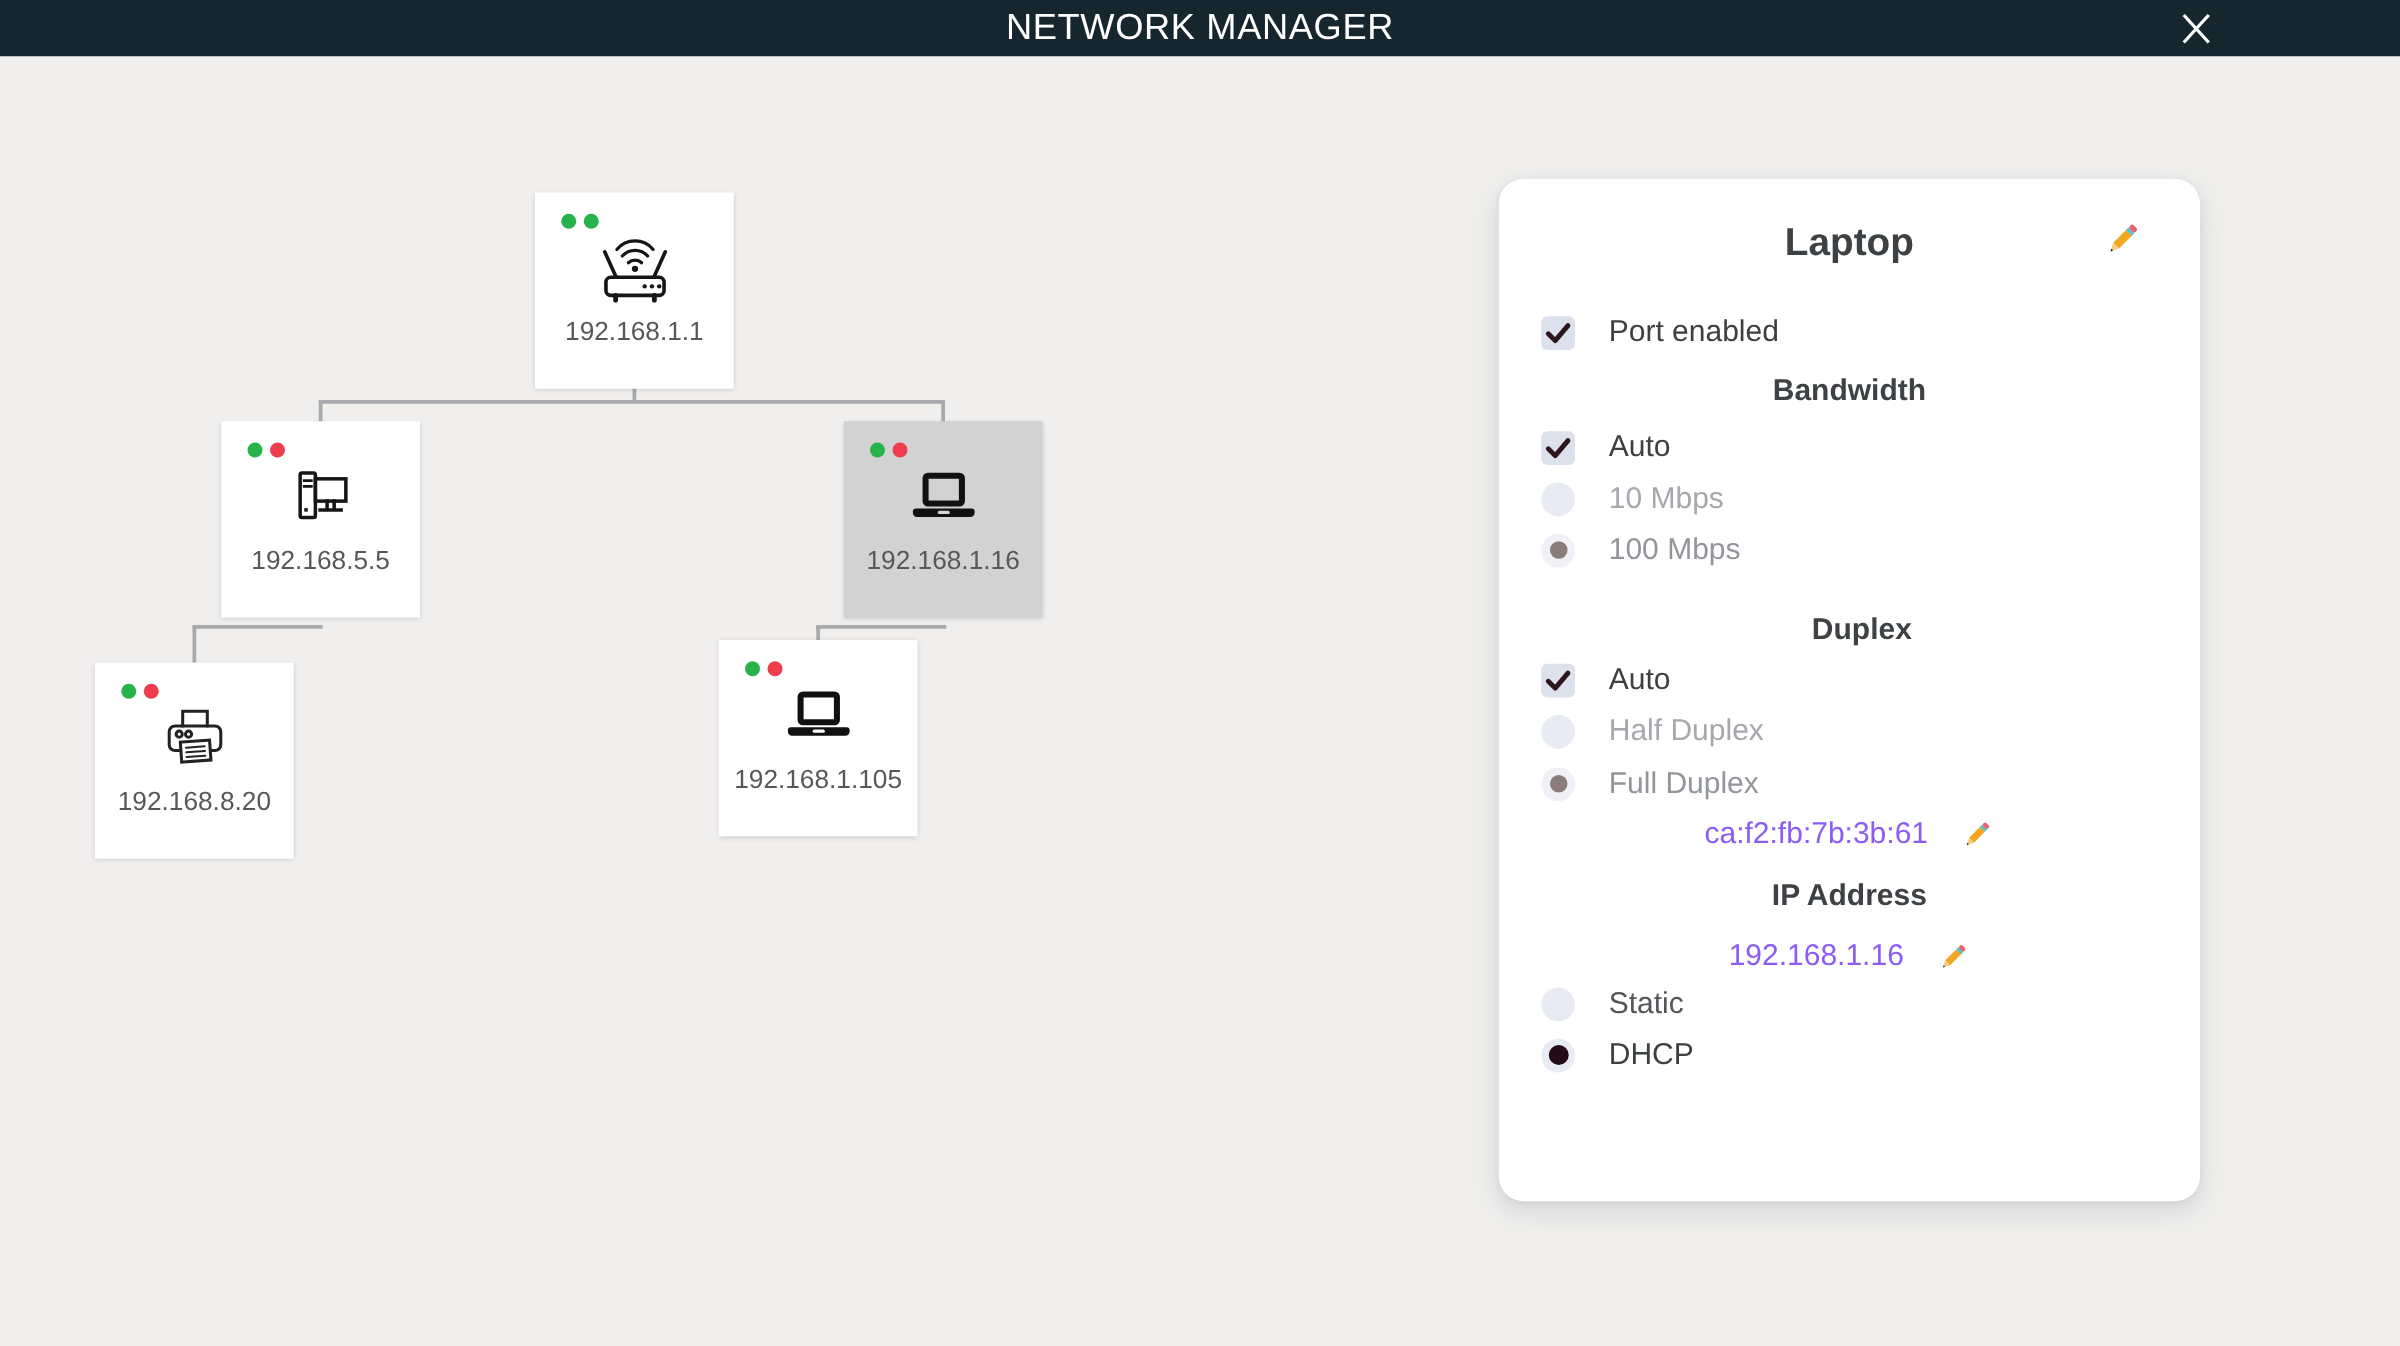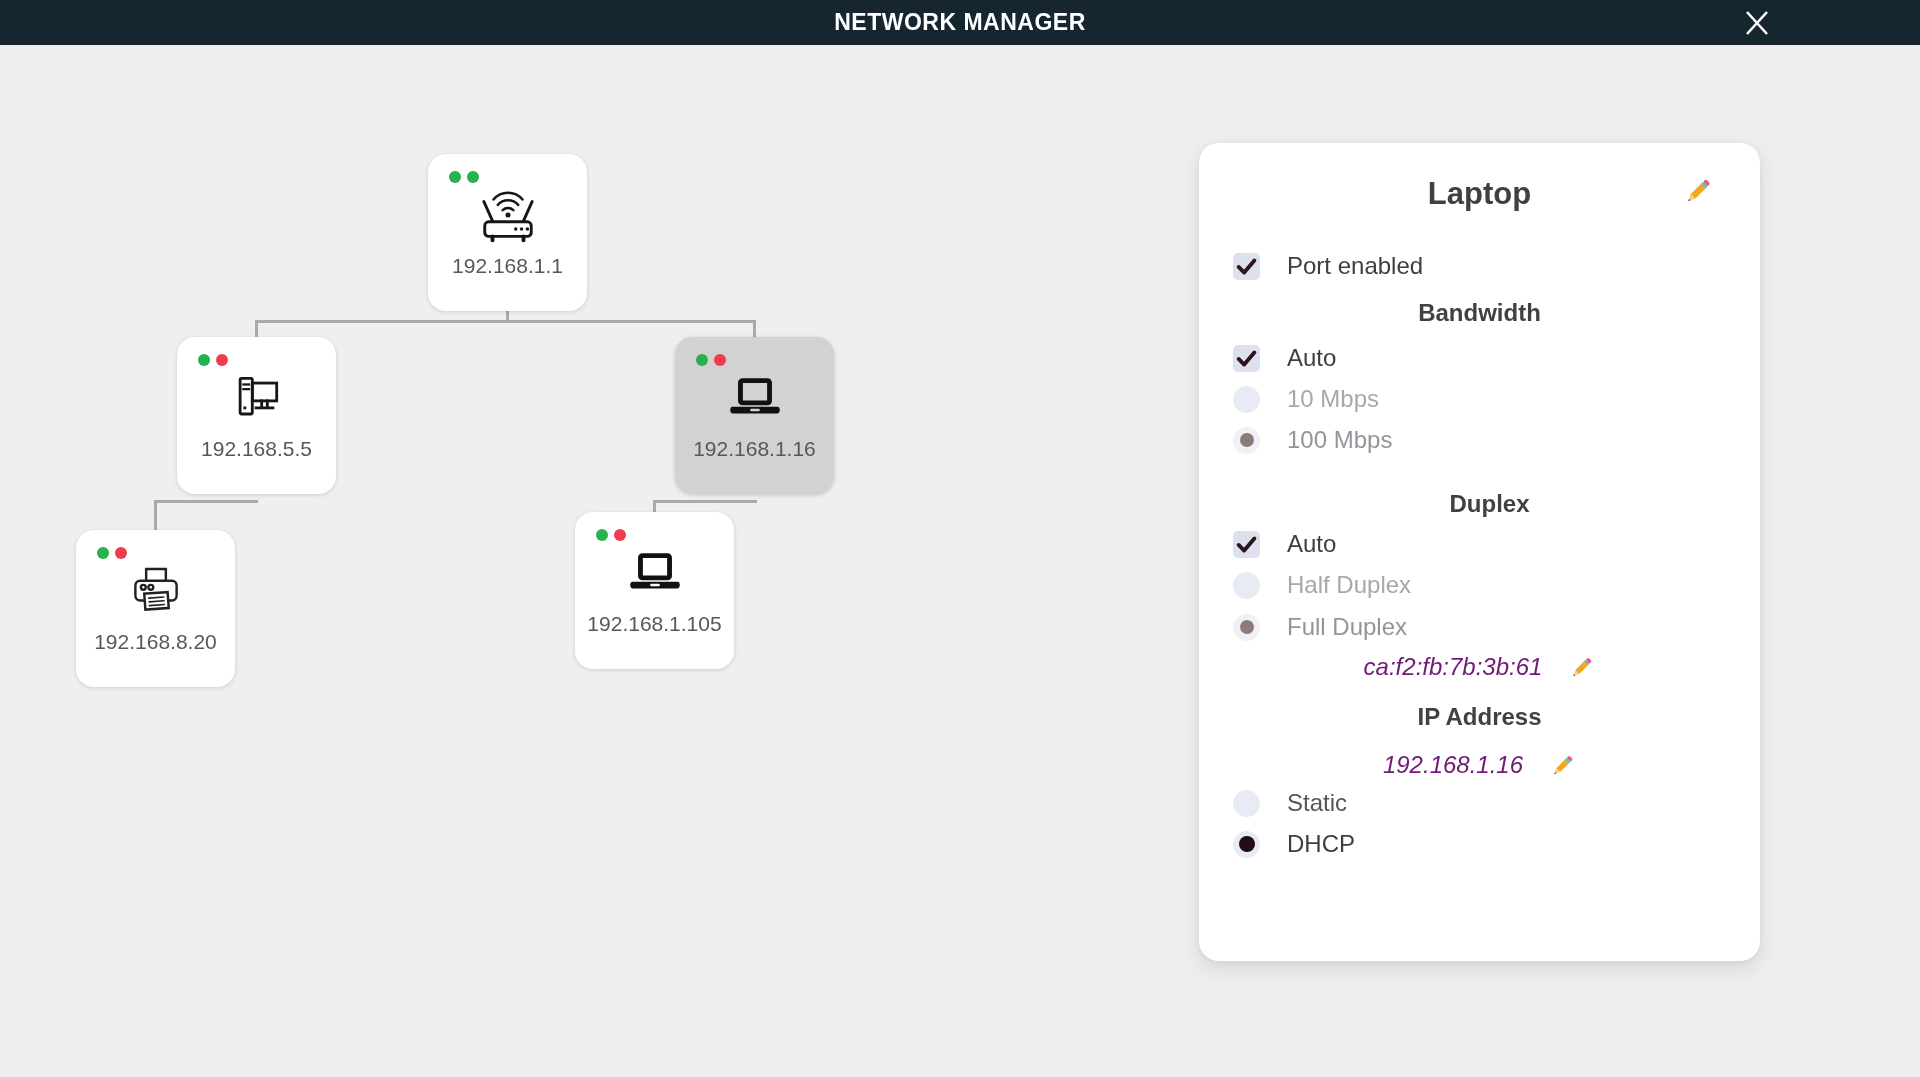--- a/index.html
+++ b/index.html
@@ -8,30 +8,30 @@
     font-family: "Liberation Sans", sans-serif;
     background: #f0efed;
     position: relative;
   }
   
   .header {
     position:absolute; left:0; top:0; width:1920px; height:45px;
     background:#16262f; display:flex; align-items:center; justify-content:center;
   }
   .header-title {
-    color:#ffffff; font-size:23px; font-weight:bold; letter-spacing:0.5px;
+    color:#ffffff; font-size:29px; font-weight:normal; letter-spacing:0.5px;
   }
   .close-btn {
     position:absolute; top:7px; right:147px; width:32px; height:32px;
     display:flex; align-items:center; justify-content:center; cursor:pointer;
   }
   
   .node {
     position:absolute; width:159px; height:157px; background:#ffffff;
-    border-radius:18px; box-shadow:0 1px 4px rgba(0,0,0,0.14);
+    border-radius:0; box-shadow:0 1px 4px rgba(0,0,0,0.14);
     display:flex; flex-direction:column; cursor:pointer;
   }
   .node.selected { background:#d2d2d2; box-shadow:0 1px 4px rgba(0,0,0,0.18); }
   .dots { display:flex; gap:6px; padding:17px 0 0 21px; height:30px; }
   .dot { width:12px; height:12px; border-radius:50%; }
   .dot.g { background:#27b24b; }
   .dot.r { background:#ee3d4d; }
   .nicon { height:64px; display:flex; align-items:center; justify-content:center; }
   .nip { text-align:center; margin-top:6px; font-size:21px; color:#55585b; }
   .connector { position:absolute; background:#a8aaad; }
@@ -63,21 +63,21 @@
   }
   .radio {
     width:27px; height:27px; border-radius:50%; background:#e9ebf4;
     display:flex; align-items:center; justify-content:center; cursor:pointer; flex:0 0 27px;
   }
   .radio.sel  { background:#f0f0f6; }
   .radio.sel  .rdot { width:14px; height:14px; border-radius:50%; background:#8b7c7a; }
   .radio.dark .rdot { width:16px; height:16px; border-radius:50%; background:#230c16; }
   .value-row { margin-top:10px; height:32px; display:flex; align-items:center; justify-content:center; gap:26px; }
   .value-row.iprow { margin-top:18px; }
-  .value { font-size:24px; font-style:italic; color:#701a75; }
+  .value { font-size:24px; color:#8b5cf6; }
   .val-edit { cursor:pointer; display:flex; }
   .mode1 { margin-top:8px; }
 </style>
 </head>
 <body>
 
 <div class="header">
   <div class="header-title">NETWORK MANAGER</div>
   <div class="close-btn">
     <span style="display:flex">

